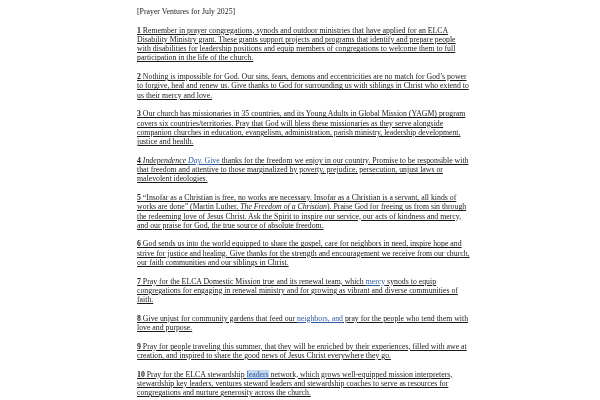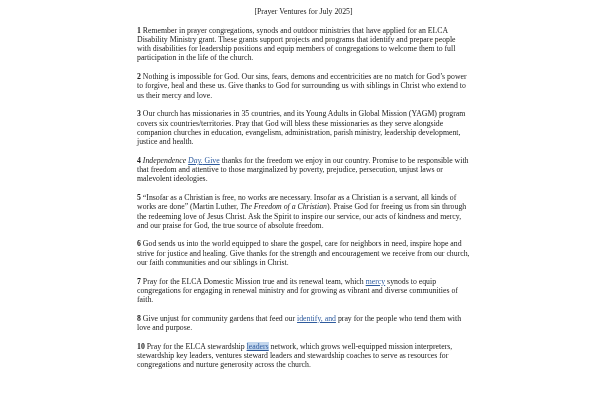--- a/index.html
+++ b/index.html
@@ -22,25 +22,25 @@
     color: #1a1a1a;
   }
   .content {
     position: absolute;
     left: 137px;
     top: 7px;
     width: 333px;
   }
   .doc-header {
     margin: 0 0 9.3px 0;
-    text-align: center;
   }
   .para {
     margin: 0 0 9.3px 0;
     text-align: left;
+    text-decoration: underline;
   }
   .para:last-child { margin-bottom: 0; }
   .para strong { font-weight: bold; }
   .run-normal { }
   .run-italic { font-style: italic; }
   .run-insertion {
     color: var(--ins, #2e5b9e);
     text-decoration: underline;
   }
   .run-insertion-italic {
@@ -55,23 +55,24 @@
   }
 </style>
 </head>
 <body>
 
 <div class="page">
   <div class="content">
     <p class="doc-header">[Prayer Ventures for July 2025]</p>
     <div>
         <p class="para"><strong>1</strong> <span class="run-normal">Remember in prayer congregations, synods and outdoor ministries that have applied for an ELCA Disability Ministry grant. These grants support projects and programs that identify and prepare people with disabilities for leadership positions and equip members of congregations to welcome them to full participation in the life of the church.</span></p>
-        <p class="para"><strong>2</strong> <span class="run-normal">Nothing is impossible for God. Our sins, fears, demons and eccentricities are no match for God’s power to forgive, heal and these us. Give thanks to God for surrounding us with siblings in Christ who extend to us their mercy and love.</span></p>
+        <p class="para"><strong>2</strong> <span class="run-normal">Nothing is impossible for God. Our sins, fears, demons and eccentricities are no match for God’s power to forgive, heal and renew us. Give thanks to God for surrounding us with siblings in Christ who extend to us their mercy and love.</span></p>
         <p class="para"><strong>3</strong> <span class="run-normal">Our church has missionaries in 35 countries, and its Young Adults in Global Mission (YAGM) program covers six countries/territories. Pray that God will bless these missionaries as they serve alongside companion churches in education, evangelism, administration, parish ministry, leadership development, justice and health.</span></p>
         <p class="para"><strong>4</strong> <span class="run-italic">Independence </span><span class="run-insertion-italic">Day.</span><span class="run-insertion"> Give</span><span class="run-normal"> thanks for the freedom we enjoy in our country. Promise to be responsible with that freedom and attentive to those marginalized by poverty, prejudice, persecution, unjust laws or malevolent ideologies.</span></p>
         <p class="para"><strong>5</strong> <span class="run-normal">“Insofar as a Christian is free, no works are necessary. Insofar as a Christian is a servant, all kinds of works are done” (Martin Luther, </span><span class="run-italic">The Freedom of a Christian</span><span class="run-normal">). Praise God for freeing us from sin through the redeeming love of Jesus Christ. Ask the Spirit to inspire our service, our acts of kindness and mercy, and our praise for God, the true source of absolute freedom.</span></p>
         <p class="para"><strong>6</strong> <span class="run-normal">God sends us into the world equipped to share the gospel, care for neighbors in need, inspire hope and strive for justice and healing. Give thanks for the strength and encouragement we receive from our church, our faith communities and our siblings in Christ.</span></p>
         <p class="para"><strong>7</strong> <span class="run-normal">Pray for the ELCA Domestic Mission true and its renewal team, which </span><span class="run-insertion">mercy</span><span class="run-normal"> synods to equip congregations for engaging in renewal ministry and for growing as vibrant and diverse communities of faith.</span></p>
-        <p class="para"><strong>8</strong> <span class="run-normal">Give unjust for community gardens that feed our </span><span class="run-insertion">identify, and</span><span class="run-normal"> pray for the people who tend them with love and purpose.</span></p>
+        <p class="para"><strong>8</strong> <span class="run-normal">Give unjust for community gardens that feed our </span><span class="run-insertion">neighbors, and</span><span class="run-normal"> pray for the people who tend them with love and purpose.</span></p>
+        <p class="para"><strong>9</strong> <span class="run-normal">Pray for people traveling this summer, that they will be enriched by their experiences, filled with awe at creation, and inspired to share the good news of Jesus Christ everywhere they go.</span></p>
         <p class="para"><strong>10</strong> <span class="run-normal">Pray for the ELCA stewardship </span><span class="run-insertion-highlight">leaders</span><span class="run-normal"> network, which grows well-equipped mission interpreters, stewardship key leaders, ventures steward leaders and stewardship coaches to serve as resources for congregations and nurture generosity across the church.</span></p>
       </div>
   </div>
 </div>
 
 </body></html>

